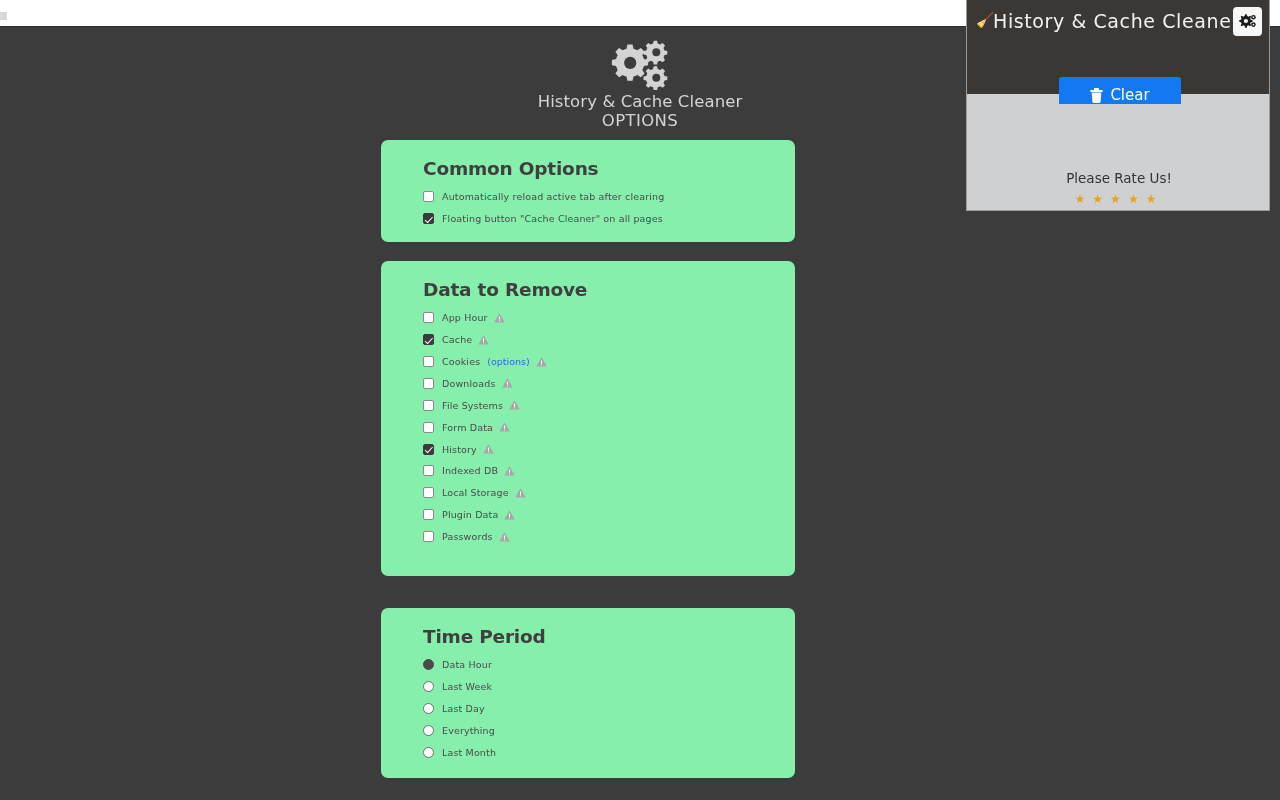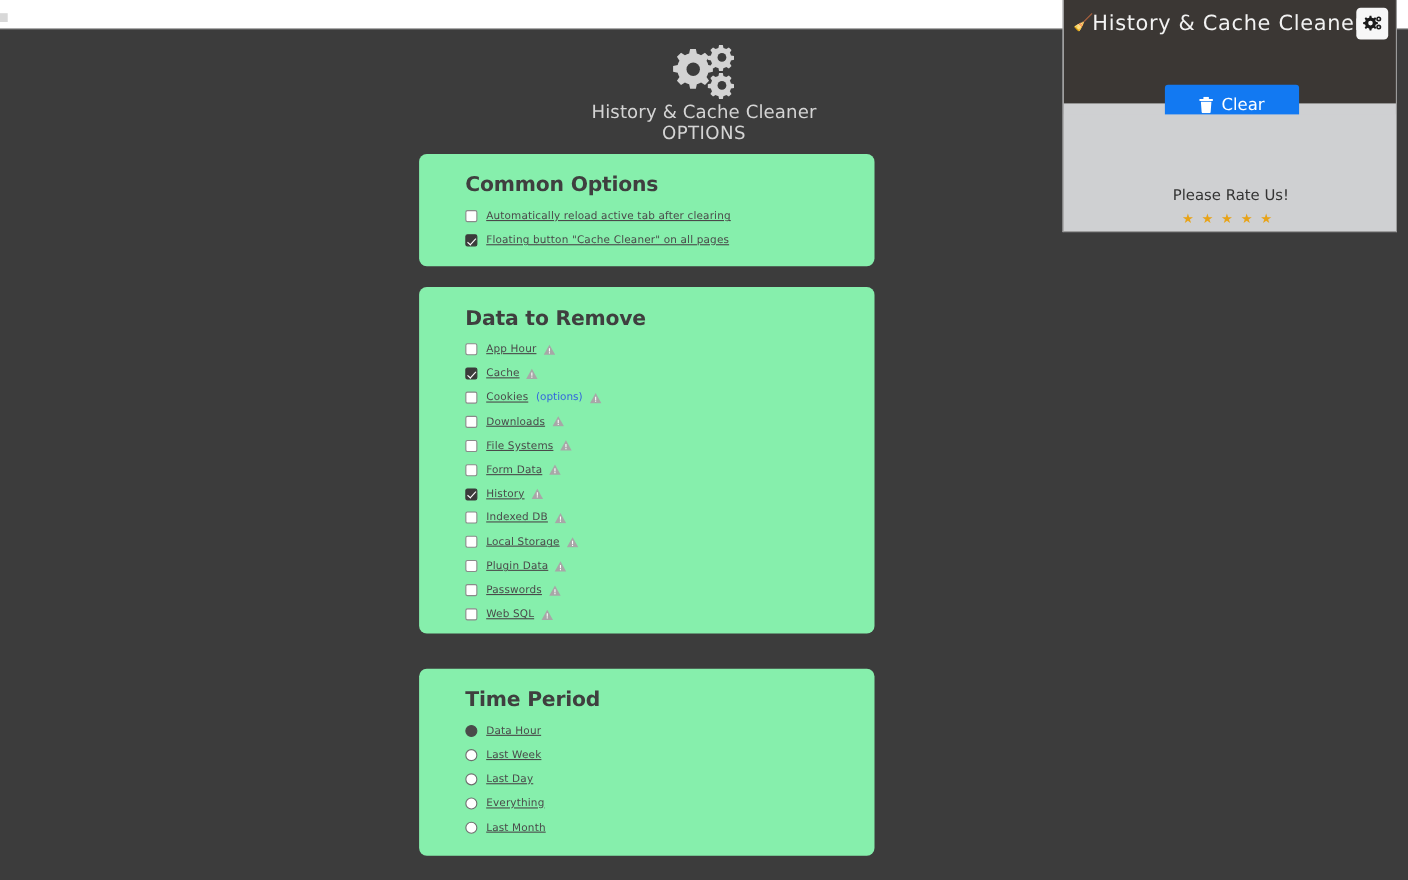--- a/index.html
+++ b/index.html
@@ -119,21 +119,20 @@
   .rbtn.selected {
     background: #4a4a4a;
     border-color: #4a4a4a;
   }
 
   .opt-label {
     color: #4a4a4a;
     font-size: 9.5px;
     letter-spacing: 0.15px;
     white-space: nowrap;
-    text-decoration: underline;
   }
   .time-label { font-size: 9.5px; }
 
   .opt-link {
     color: #3366dd;
     font-size: 9.5px;
     margin-left: 7px;
     text-decoration: none;
     cursor: pointer;
     white-space: nowrap;
@@ -355,30 +354,20 @@
           <span class="warn-icon">
             <svg width="11" height="10" viewBox="0 0 11 10">
               <path d="M5.5 0.3 10.7 9.6 0.3 9.6Z" fill="#a7a7a7"></path>
               <path d="M5 3.6h1v3h-1zM5 7.2h1v1.1h-1z" fill="#ffffff"></path>
             </svg>
           </span>
         </li>
         <li class="opt-row">
           <span class="cbox"></span>
           <span class="opt-label">Passwords</span>
-          <span class="warn-icon">
-            <svg width="11" height="10" viewBox="0 0 11 10">
-              <path d="M5.5 0.3 10.7 9.6 0.3 9.6Z" fill="#a7a7a7"></path>
-              <path d="M5 3.6h1v3h-1zM5 7.2h1v1.1h-1z" fill="#ffffff"></path>
-            </svg>
-          </span>
-        </li>
-        <li class="opt-row">
-          <span class="cbox"></span>
-          <span class="opt-label">Web SQL</span>
           <span class="warn-icon">
             <svg width="11" height="10" viewBox="0 0 11 10">
               <path d="M5.5 0.3 10.7 9.6 0.3 9.6Z" fill="#a7a7a7"></path>
               <path d="M5 3.6h1v3h-1zM5 7.2h1v1.1h-1z" fill="#ffffff"></path>
             </svg>
           </span>
         </li>
       </ul>
   </div>
 

